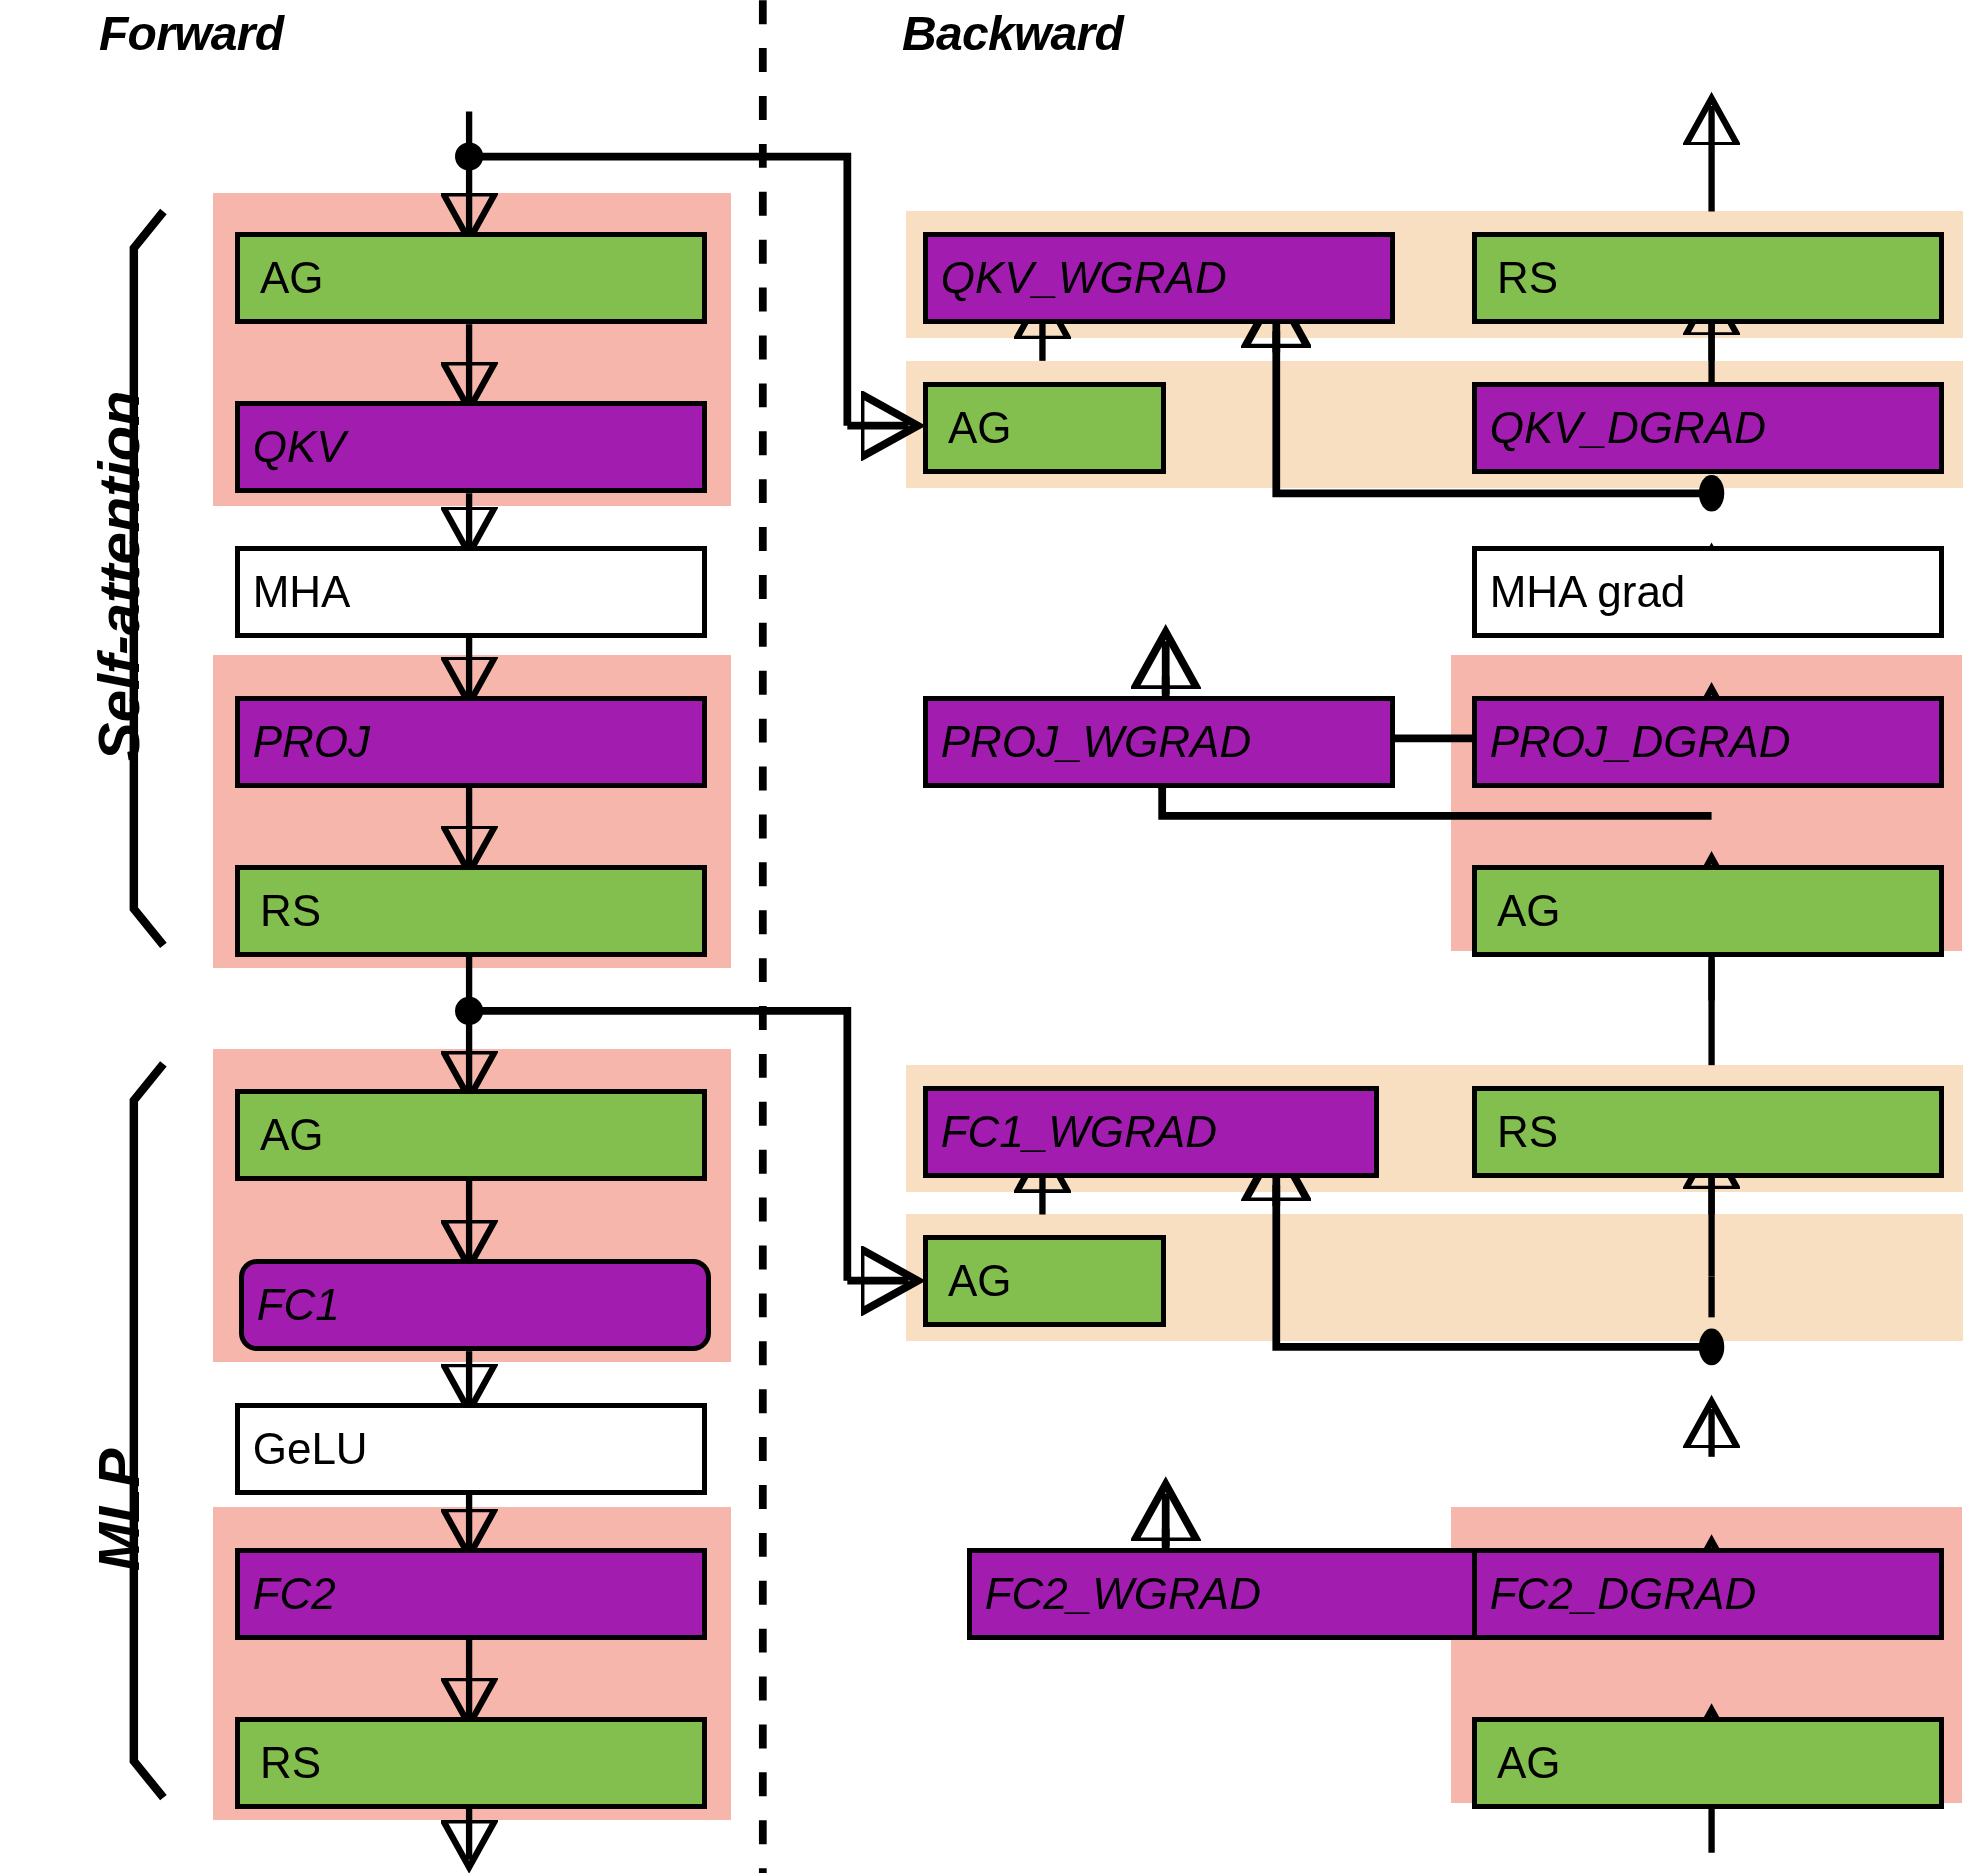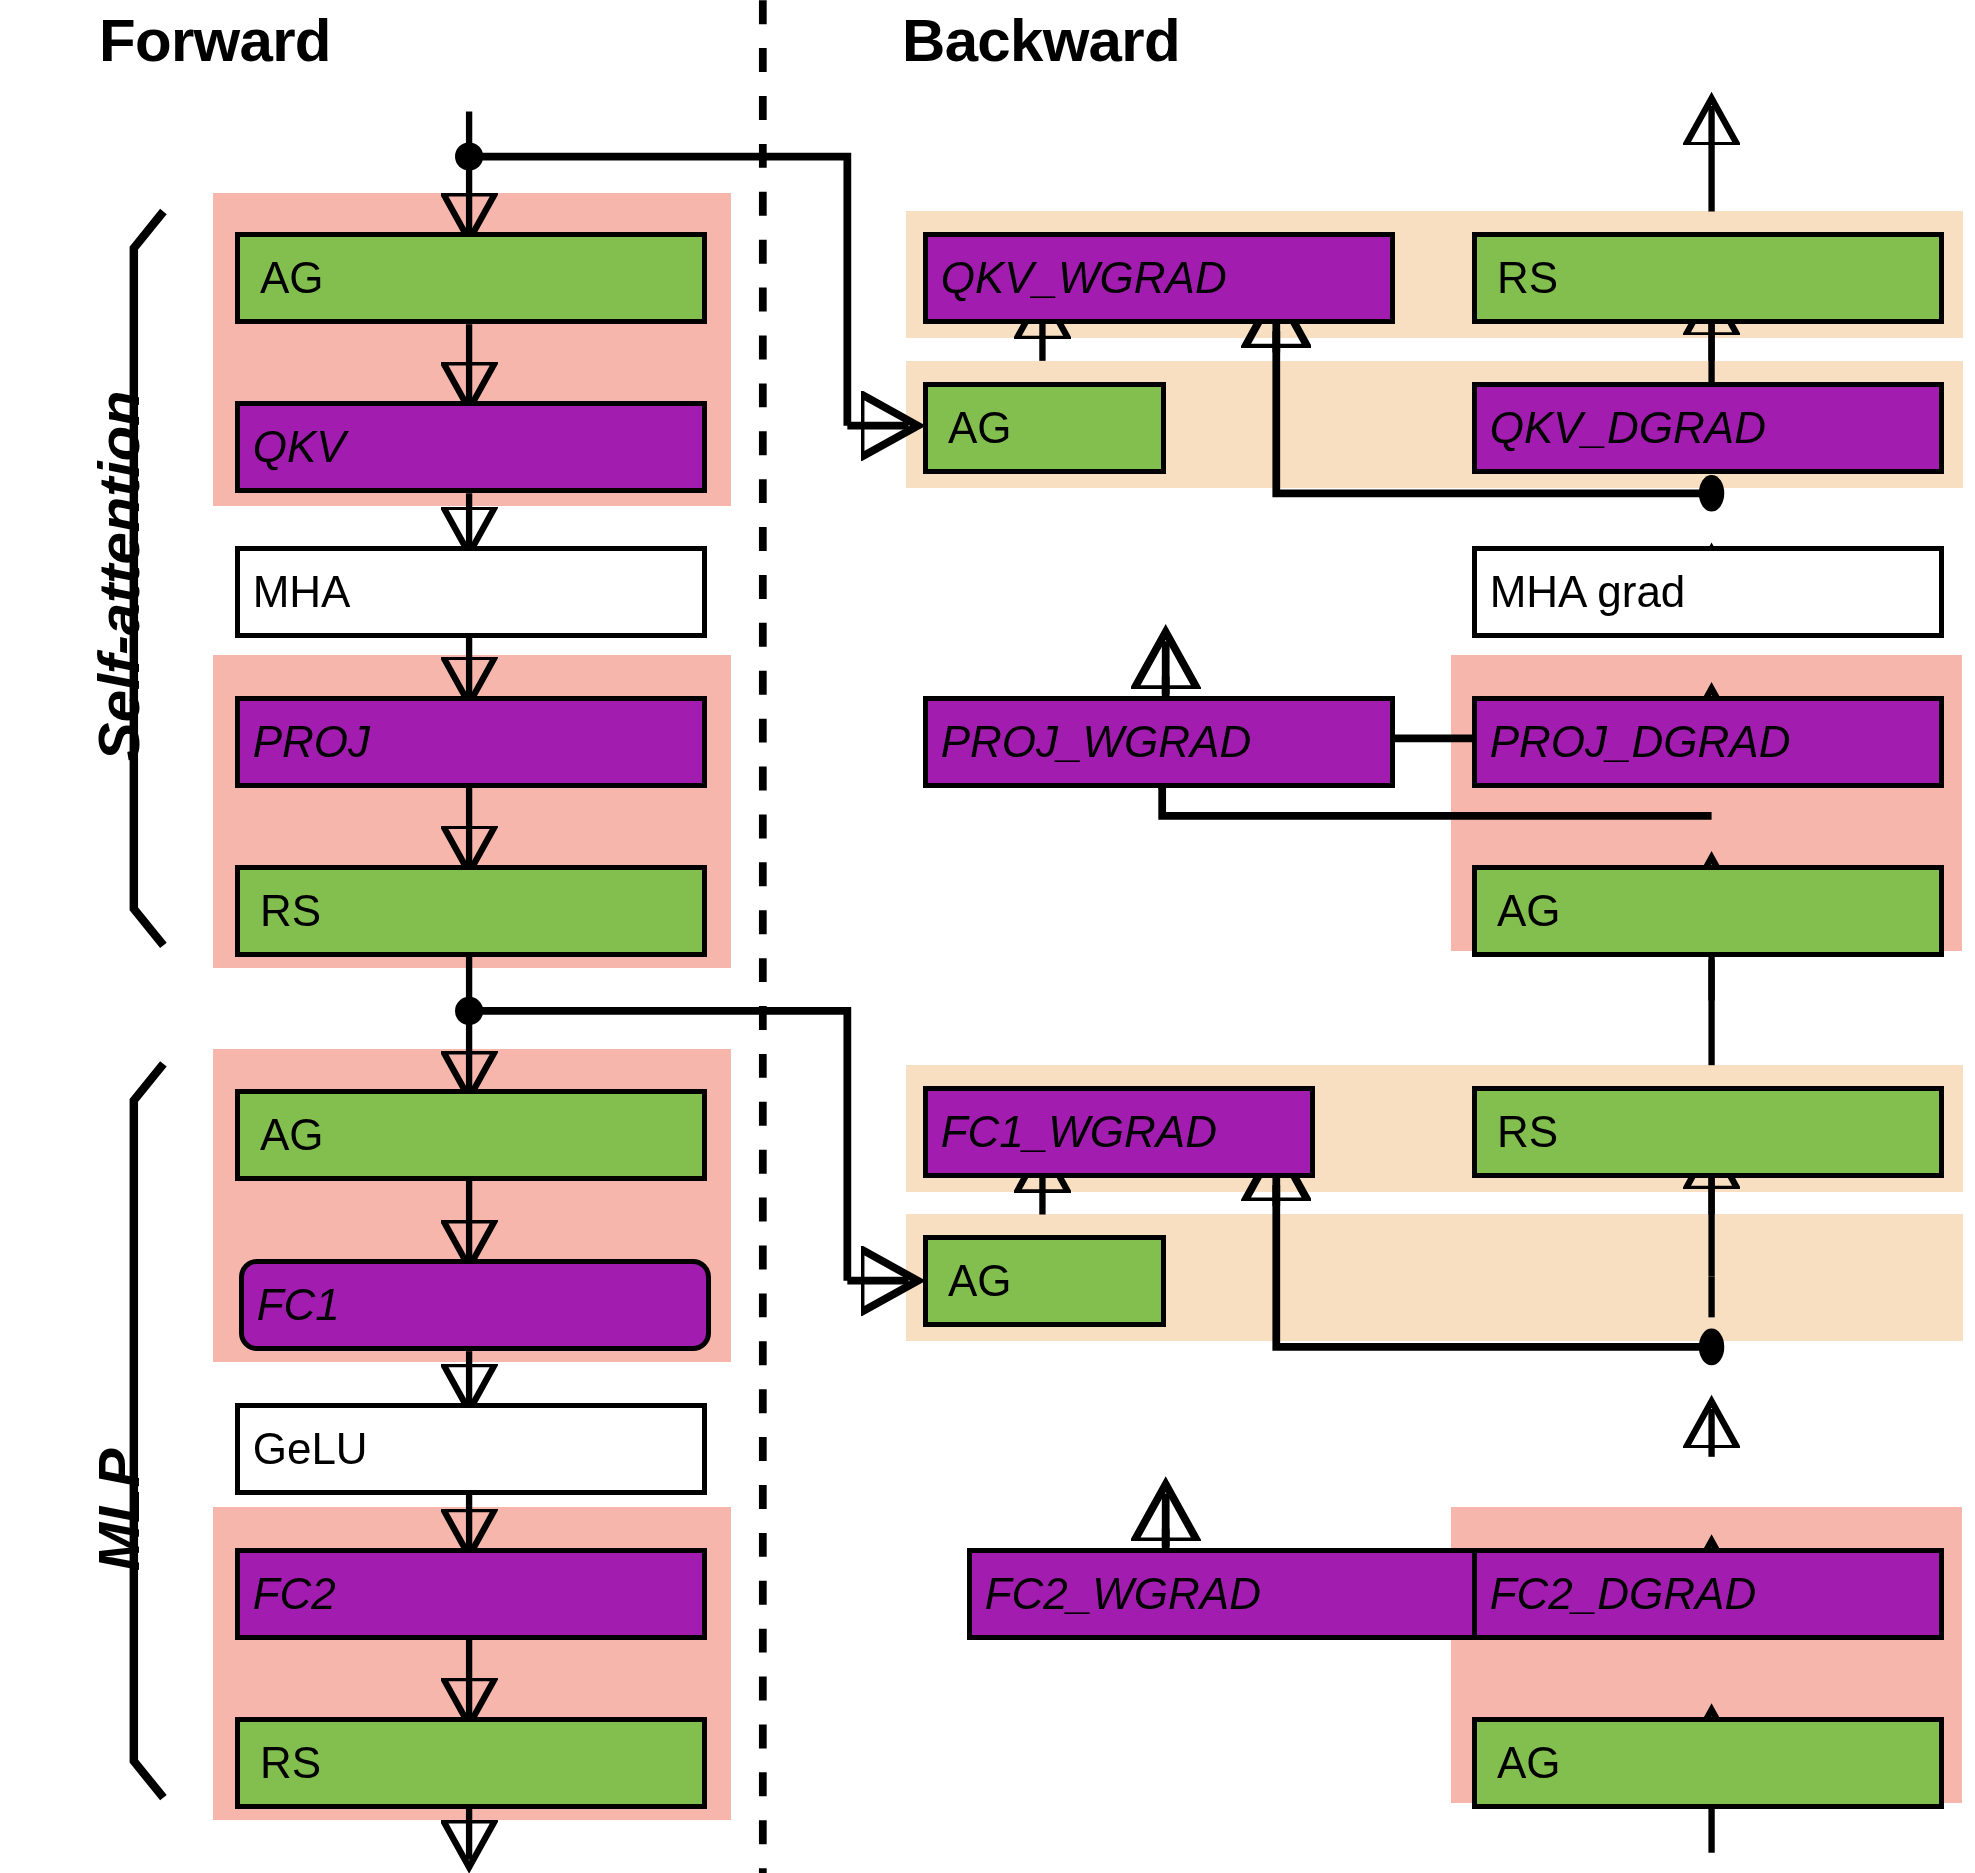--- a/index.html
+++ b/index.html
@@ -7,21 +7,22 @@
     position:relative;
     width:1975px;
     height:1874px;
     background:#ffffff;
     font-family:"Liberation Sans", sans-serif;
     overflow:hidden;
   }
   .col-title{
     position:absolute;
     font-weight:bold;
-    font-size:60px;
+    font-style:italic;
+    font-size:48px;
     letter-spacing:-0.7px;
     color:#000;
     white-space:nowrap;
   }
   
   .band{position:absolute;}
   .band.pink{background:#F7B6AC;}
   .band.tan{background:#F9DFC2;}
 
   
@@ -183,21 +184,21 @@
   <div class="node green" style="left:923px; top:382px;  width:243px; height:92px;">AG</div>
   <div class="node blue" style="left:1472px; top:382px;  width:472px; height:92px;">QKV_DGRAD</div>
 
   <div class="node white" style="left:1472px; top:546px;  width:472px; height:92px;">MHA grad</div>
 
   <div class="node blue" style="left:923px; top:696px;  width:472px; height:92px;">PROJ_WGRAD</div>
   <div class="node blue" style="left:1472px; top:696px;  width:472px; height:92px;">PROJ_DGRAD</div>
 
   <div class="node green" style="left:1472px; top:865px; width:472px; height:92px;">AG</div>
 
-  <div class="node blue" style="left:923px; top:1086px; width:392px; height:92px;">FC1_WGRAD</div>
+  <div class="node blue" style="left:923px; top:1086px; width:456px; height:92px;">FC1_WGRAD</div>
   <div class="node green" style="left:1472px; top:1086px; width:472px; height:92px;">RS</div>
 
   <div class="node green" style="left:923px; top:1235px; width:243px; height:92px;">AG</div>
 
 
   <div class="node blue" style="left:967px; top:1548px; width:556px; height:92px;">FC2_WGRAD</div>
   <div class="node blue" style="left:1472px; top:1548px; width:472px; height:92px;">FC2_DGRAD</div>
 
   <div class="node green" style="left:1472px; top:1717px; width:472px; height:92px;">AG</div>
 

